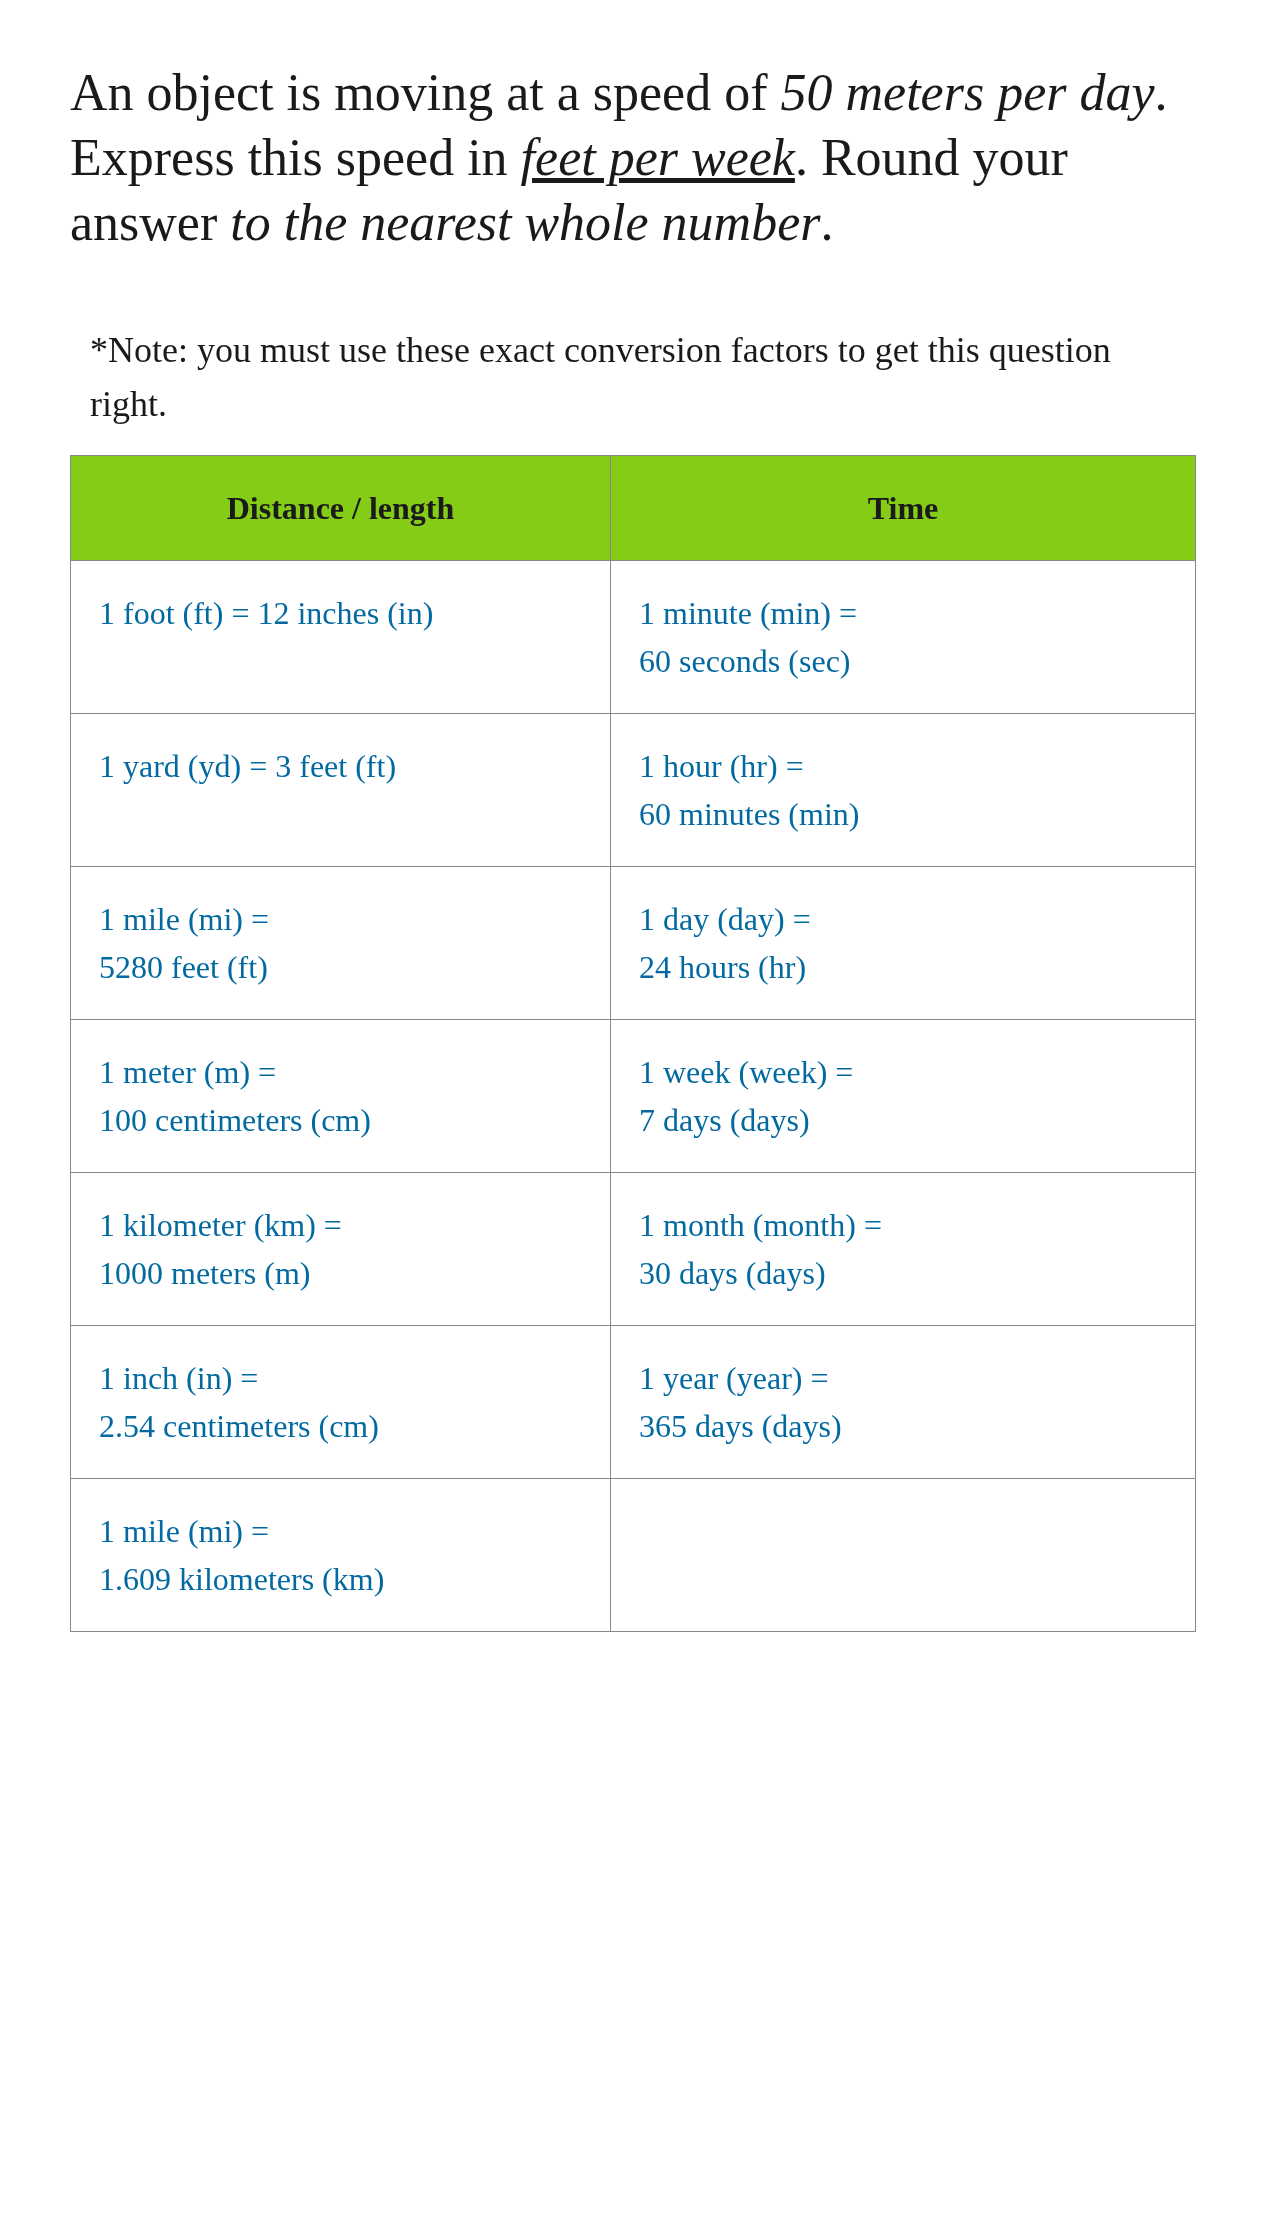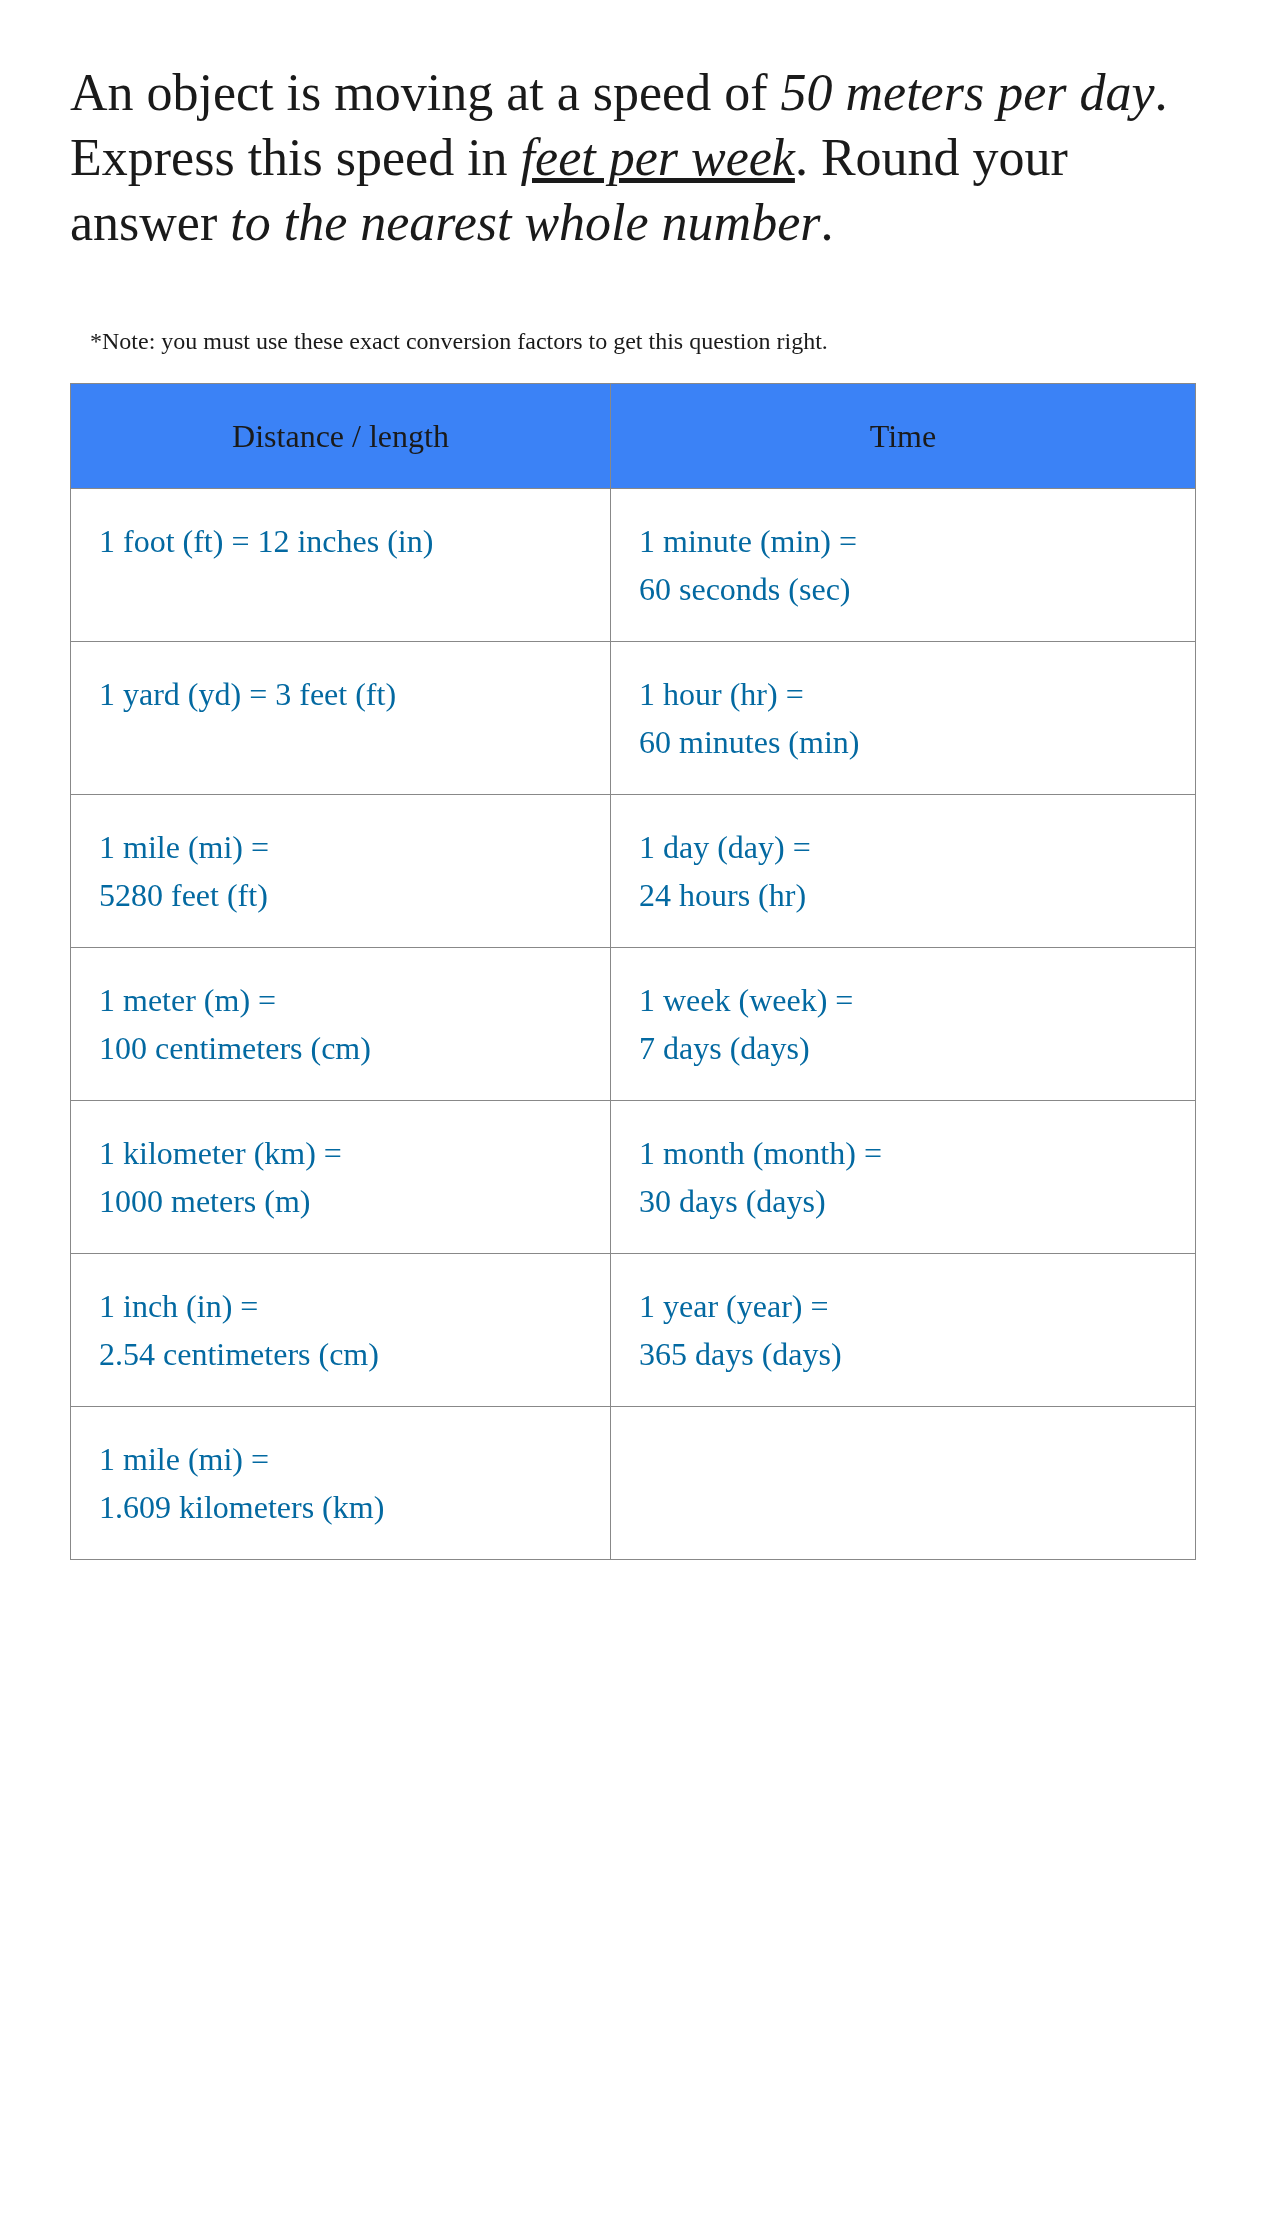--- a/index.html
+++ b/index.html
@@ -27,21 +27,21 @@
     .question-text .normal {
       font-style: normal;
     }
 
     .question-text .underline {
       text-decoration: underline;
       font-style: italic;
     }
 
     .note-text {
-      font-size: 24px;
+      font-size: 36px;
       line-height: 1.5;
       margin-bottom: 24px;
       margin-left: 20px;
       font-style: normal;
       font-family: Georgia, serif;
     }
 
     .conversion-table {
       border-collapse: collapse;
       width: 100%;
@@ -51,23 +51,23 @@
 
     .conversion-table th,
     .conversion-table td {
       border: 1.5px solid #888;
       padding: 28px 28px;
       vertical-align: top;
       line-height: 1.5;
     }
 
     .conversion-table th {
-      font-weight: normal;
+      font-weight: bold;
       font-style: normal;
-      background: #3b82f6;
+      background: #84cc16;
     }
 
     .conversion-table td {
       color: #0369a1;
     }
 
     .col-distance {
       width: 48%;
     }
 

